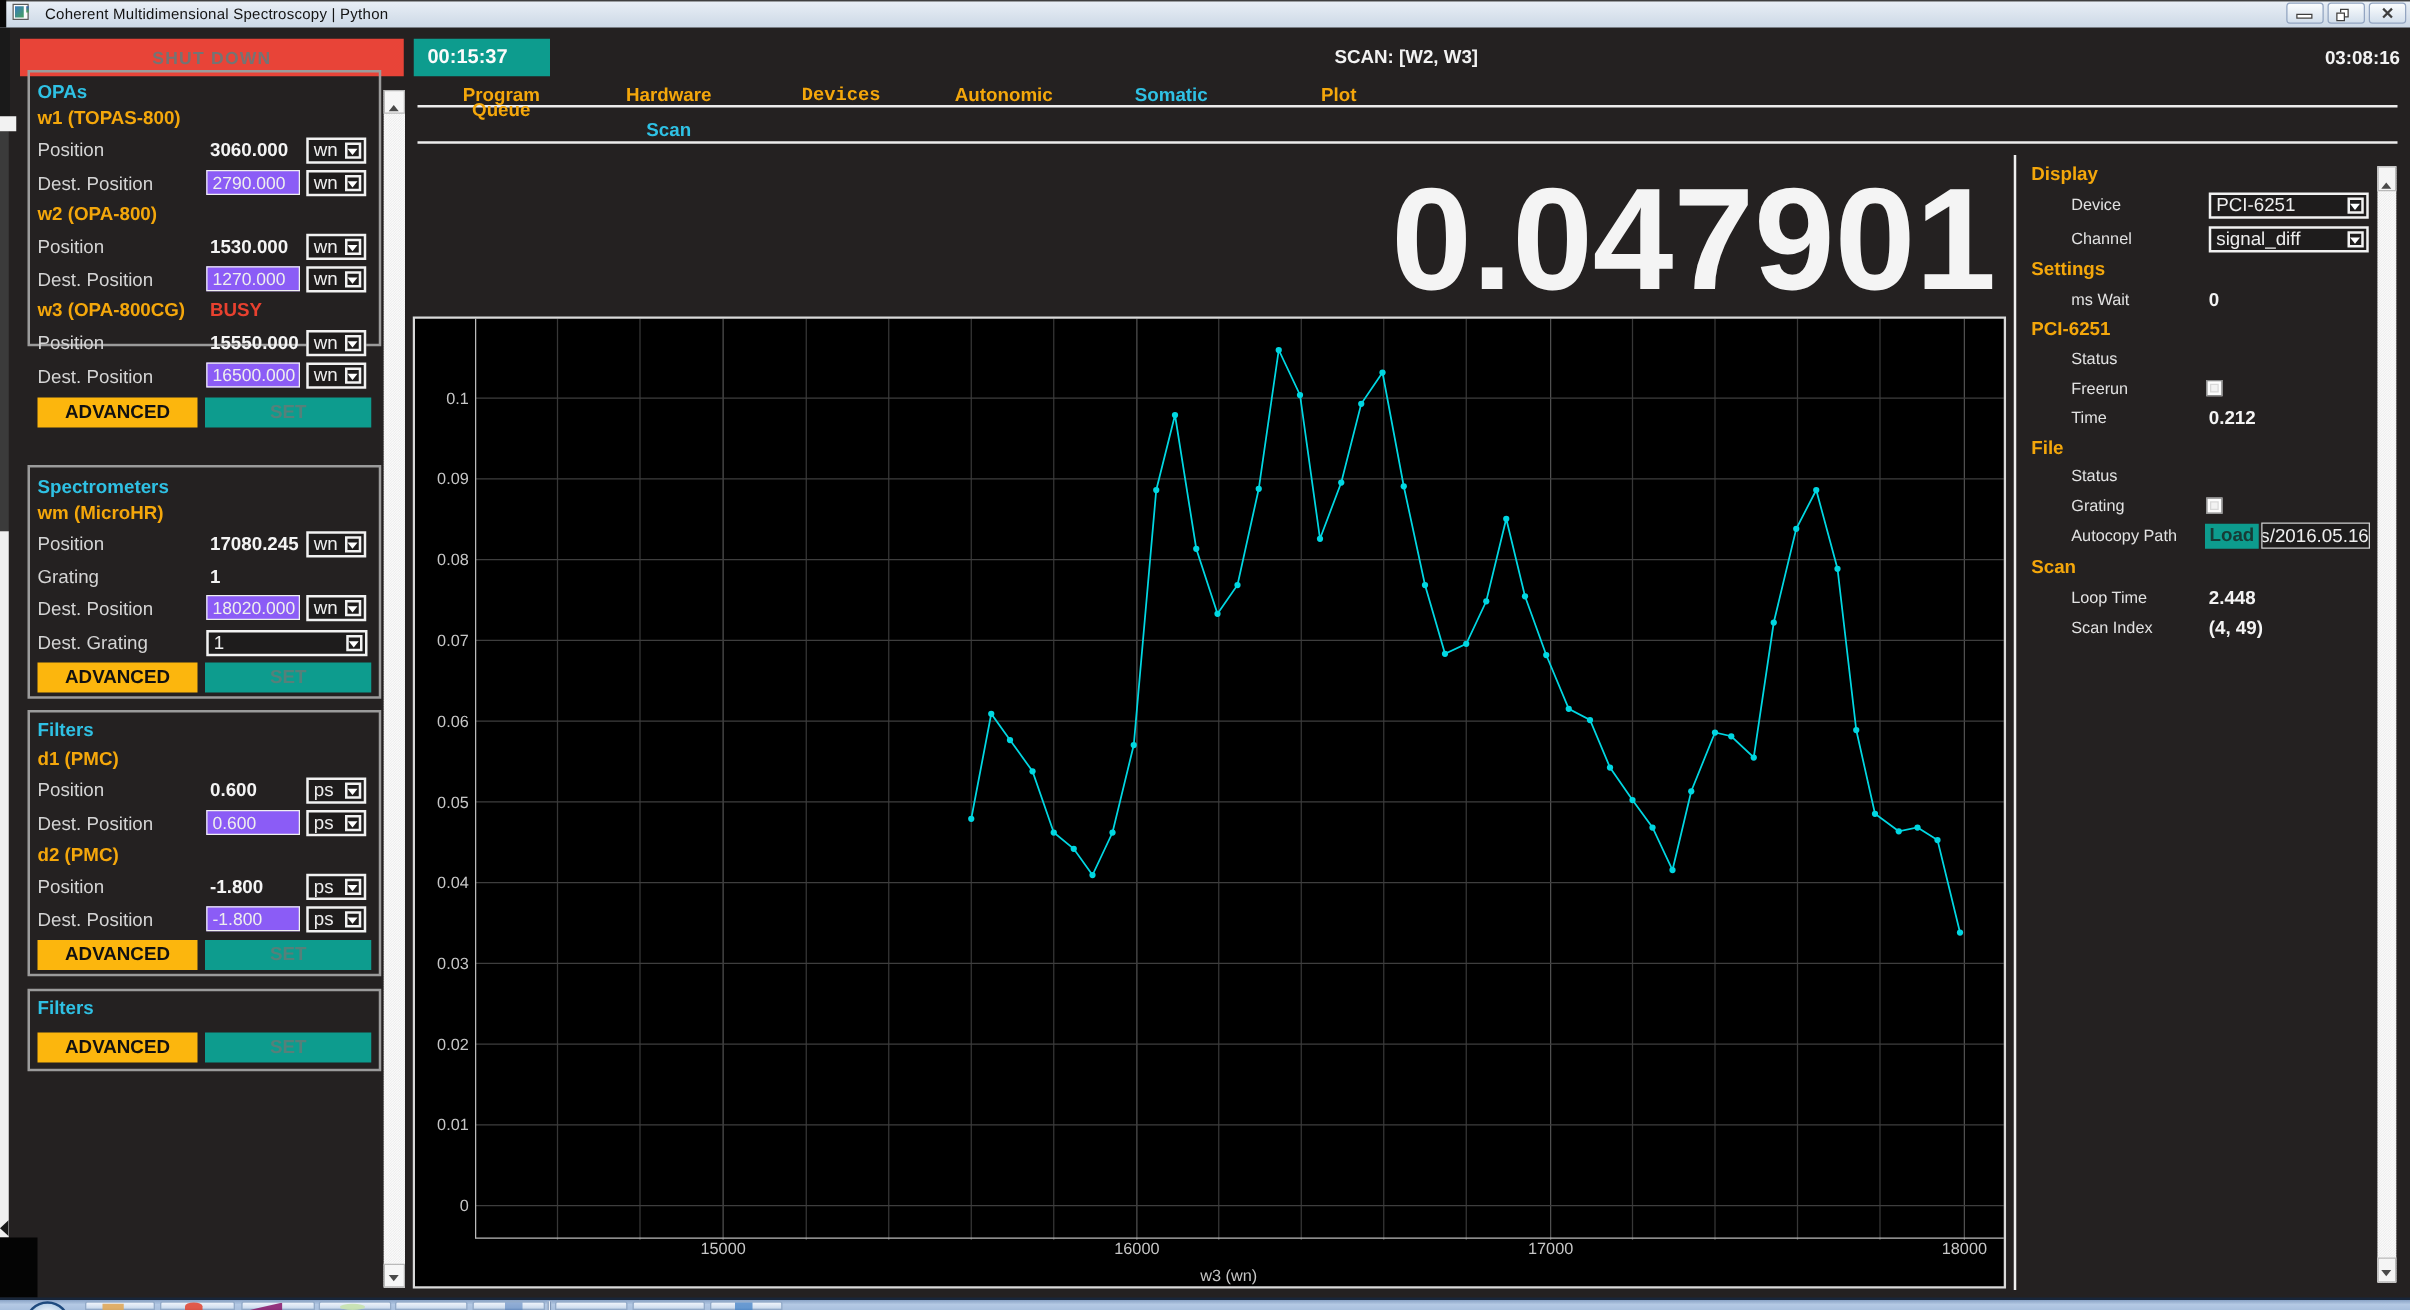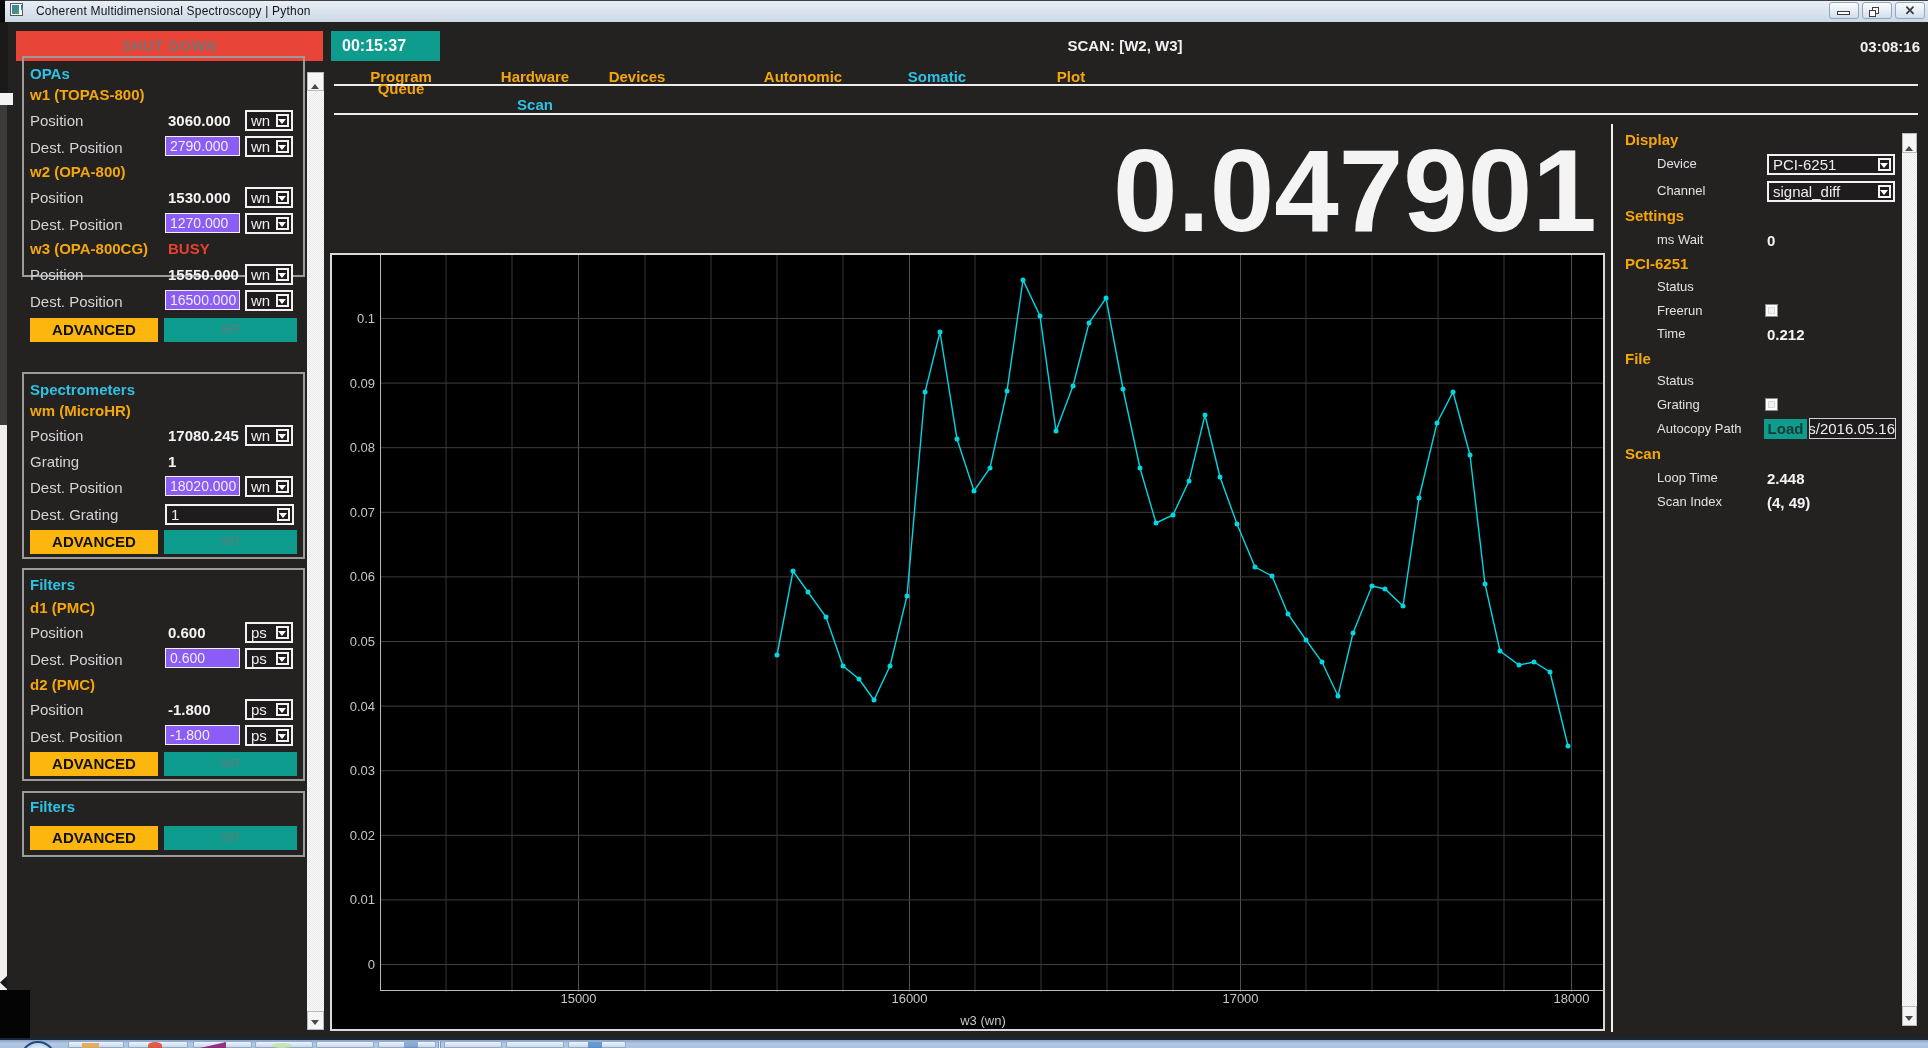--- a/index.html
+++ b/index.html
@@ -7,21 +7,21 @@
 .abs { position:absolute; }
 .hdr-c { color:#2fc1e4 !important; font-weight:bold; font-size:15px; }
 .hdr-g { color:#f4a70b !important; font-weight:bold; font-size:15px; }
 .inp { position:absolute; left:141px; width:75px; height:20px; border:1px solid #f0f0f0; background:#8b5cf6; color:#eeeeee; font-size:14px; line-height:18px; padding-left:4px; white-space:nowrap; overflow:hidden; }
 .combo { position:absolute; left:221px; width:48px; height:21px; border:2px solid #f2f2f2; background:#1e1c1c; color:#eeeeee; font-size:15px; }
 .combo .txt { position:absolute; left:4px; top:0; line-height:17px; }
 .combo .btn { position:absolute; right:2px; top:2px; bottom:2px; width:13px; border:2px solid #f2f2f2; background:#1e1c1c; }
 .combo .btn:after { content:""; position:absolute; left:0px; top:3px; width:0; height:0; border:4.5px solid transparent; border-top:5.5px solid #fff; }
 .gbox { position:absolute; left:22px; width:283px; border:2px solid #9b9b9b; }
 .advbtn { position:absolute; left:6px; width:128px; height:24px; background:#fcb60d; color:#111; font-weight:bold; font-size:15px; text-align:center; line-height:24px; }
-.setbtn { position:absolute; left:140px; width:133px; height:24px; background:#0d9c8e; color:#56807a; font-weight:bold; font-size:10px; text-align:center; line-height:24px;font-style:italic; }
+.setbtn { position:absolute; left:140px; width:133px; height:24px; background:#0d9c8e; color:#56807a; font-weight:bold; font-size:15px; text-align:center; line-height:24px; }
 .row-l { position:absolute; left:6px; color:#d4d4d4; font-size:15px; line-height:17px; }
 .row-v { position:absolute; left:144px; color:#f4f4f4; font-weight:bold; font-size:15px; line-height:17px; white-space:nowrap; }
 .chk { position:absolute; width:13px; height:13px; background:#f2f2f2; border:1px solid #8a8a8a; box-shadow:inset 0 0 0 2px #fdfdfd, inset 0 0 0 3px #d8d8d8; }
 .tab { position:absolute; width:134px; text-align:center; font-weight:bold; font-size:15px; color:#f4a70b; }
 .rlab { position:absolute; left:1657px; color:#e2e2e2; font-size:13px; }
 .rhdr { position:absolute; left:1625px; color:#f4a70b; font-size:15px; font-weight:bold; }
 .rval { position:absolute; left:1767px; color:#f4f4f4; font-size:15px; font-weight:bold; }
 </style>
 </head>
 <body>
@@ -48,21 +48,21 @@
 <div class="abs" style="left:1895px;top:2px;width:30px;height:17px;background:linear-gradient(#fbfdfe,#d3dfec);border:1px solid #93a5c1;border-radius:3px;"></div>
 <div class="abs" style="left:1902px;top:4px;width:16px;height:13px;color:#3e3e3e;font-size:13px;font-weight:bold;text-align:center;line-height:13px;">✕</div>
 
 <div class="abs" style="left:16px;top:31px;width:307px;height:30px;background:#e84438;color:#747474;font-weight:bold;font-size:14px;text-align:center;line-height:30px;letter-spacing:1px;">SHUT DOWN</div>
 <div class="abs" style="left:331px;top:31px;width:109px;height:30px;background:#0d9c8e;color:#fbfbfb;font-weight:bold;font-size:16px;line-height:30px;padding-left:11px;">00:15:37</div>
 <div class="abs" style="left:1000px;top:37px;width:250px;text-align:center;color:#f2f2f2;font-weight:bold;font-size:15px;">SCAN: [W2, W3]</div>
 <div class="abs" style="left:1700px;top:38px;width:220px;text-align:right;color:#f2f2f2;font-weight:bold;font-size:15px;">03:08:16</div>
 
 <div class="tab" style="left:334px;top:68px;color:#f4a70b;">Program</div>
 <div class="tab" style="left:468px;top:68px;">Hardware</div>
-<div class="tab" style="left:570px;top:68px;">Devices</div>
+<div class="tab" style="left:606px;top:68px;font-family:Liberation Mono, monospace;">Devices</div>
 <div class="tab" style="left:736px;top:68px;">Autonomic</div>
 <div class="tab" style="left:870px;top:68px;color:#2fc1e4;">Somatic</div>
 <div class="tab" style="left:1004px;top:68px;">Plot</div>
 <div class="abs" style="left:334px;top:84px;width:1584px;height:2px;background:#ededed;"></div>
 <div class="tab" style="left:334px;top:80px;">Queue</div>
 <div class="tab" style="left:468px;top:96px;color:#2fc1e4;">Scan</div>
 <div class="abs" style="left:334px;top:113px;width:1584px;height:2px;background:#ededed;"></div>
 
 <div class="abs" style="left:1113px;top:135px;width:473px;color:#f4f4f4;font-weight:bold;font-size:116px;line-height:112px;text-align:right;">0.047901</div>
 

